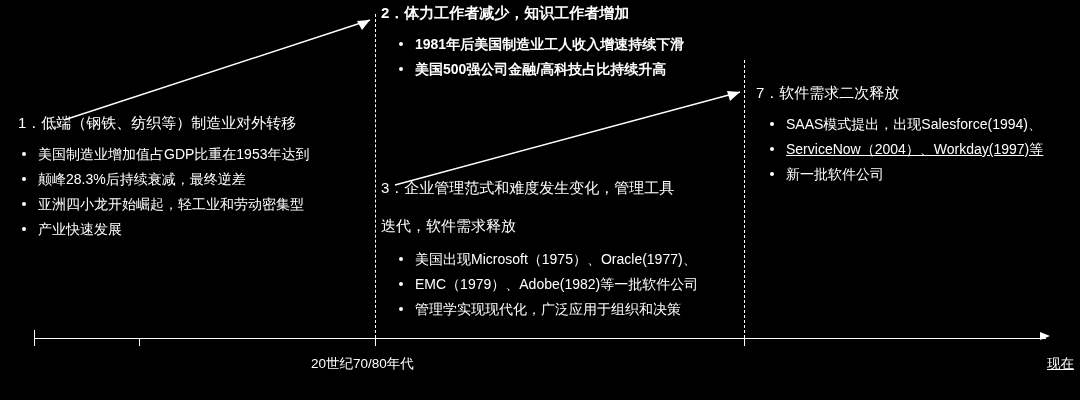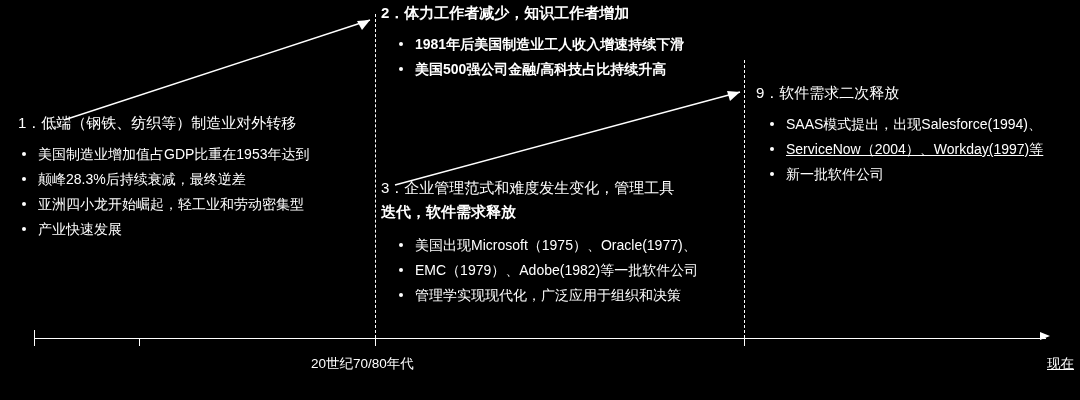--- a/index.html
+++ b/index.html
@@ -139,36 +139,36 @@
         <span>1981年后美国制造业工人收入增速持续下滑</span>
       </li>
       <li>
         <span>美国500强公司金融/高科技占比持续升高</span>
       </li>
     </ul>
   </div>
 
   <div class="block" style="left:381px; top:177px; width:360px;">
     <div class="heading">3．企业管理范式和难度发生变化，管理工具</div>
-    <div class="heading" style="margin-top:2px;font-weight:bold;">迭代，软件需求释放</div>
+    <div class="heading" style="margin-top:16px;">迭代，软件需求释放</div>
     <ul class="bullets" style="margin-top:10px; padding-left:14px;">
       <li>
         <span>美国出现Microsoft（1975）、Oracle(1977)、</span>
       </li>
       <li style="padding-left:20px;">
         <span>EMC（1979）、Adobe(1982)等一批软件公司</span>
       </li>
       <li>
         <span>管理学实现现代化，广泛应用于组织和决策</span>
       </li>
     </ul>
   </div>
 
   <div class="block" style="left:756px; top:82px; width:310px;">
-    <div class="heading">9．软件需求二次释放</div>
+    <div class="heading">7．软件需求二次释放</div>
     <ul class="bullets" style="margin-top:8px; padding-left:10px;">
       <li>
         <span>SAAS模式提出，出现Salesforce(1994)、</span>
       </li>
       <li style="padding-left:20px;">
         <span class="u">ServiceNow（2004）、Workday(1997)等</span>
       </li>
       <li style="padding-left:20px;">
         <span>新一批软件公司</span>
       </li>

